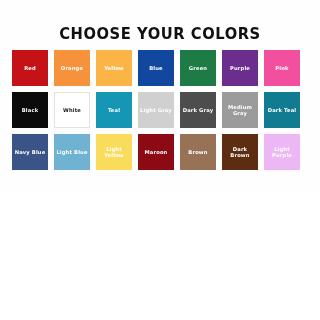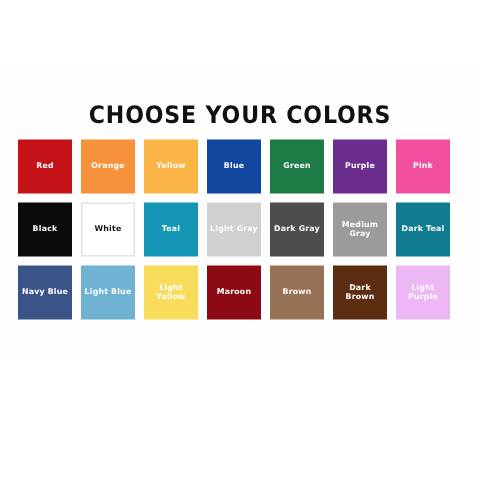--- a/index.html
+++ b/index.html
@@ -19,21 +19,20 @@
     height: 320px;
     background: #ffffff;
   }
   #card {
     position: absolute;
     left: 0;
     top: 0;
     width: 320px;
     height: 194px;
     background: #fefeff;
-    margin-top: 43px;
   }
   #title {
     position: absolute;
     left: 0;
     top: 25px;
     width: 320px;
     text-align: center;
     font-family: "DejaVu Sans", sans-serif;
     font-weight: bold;
     font-size: 16px;

